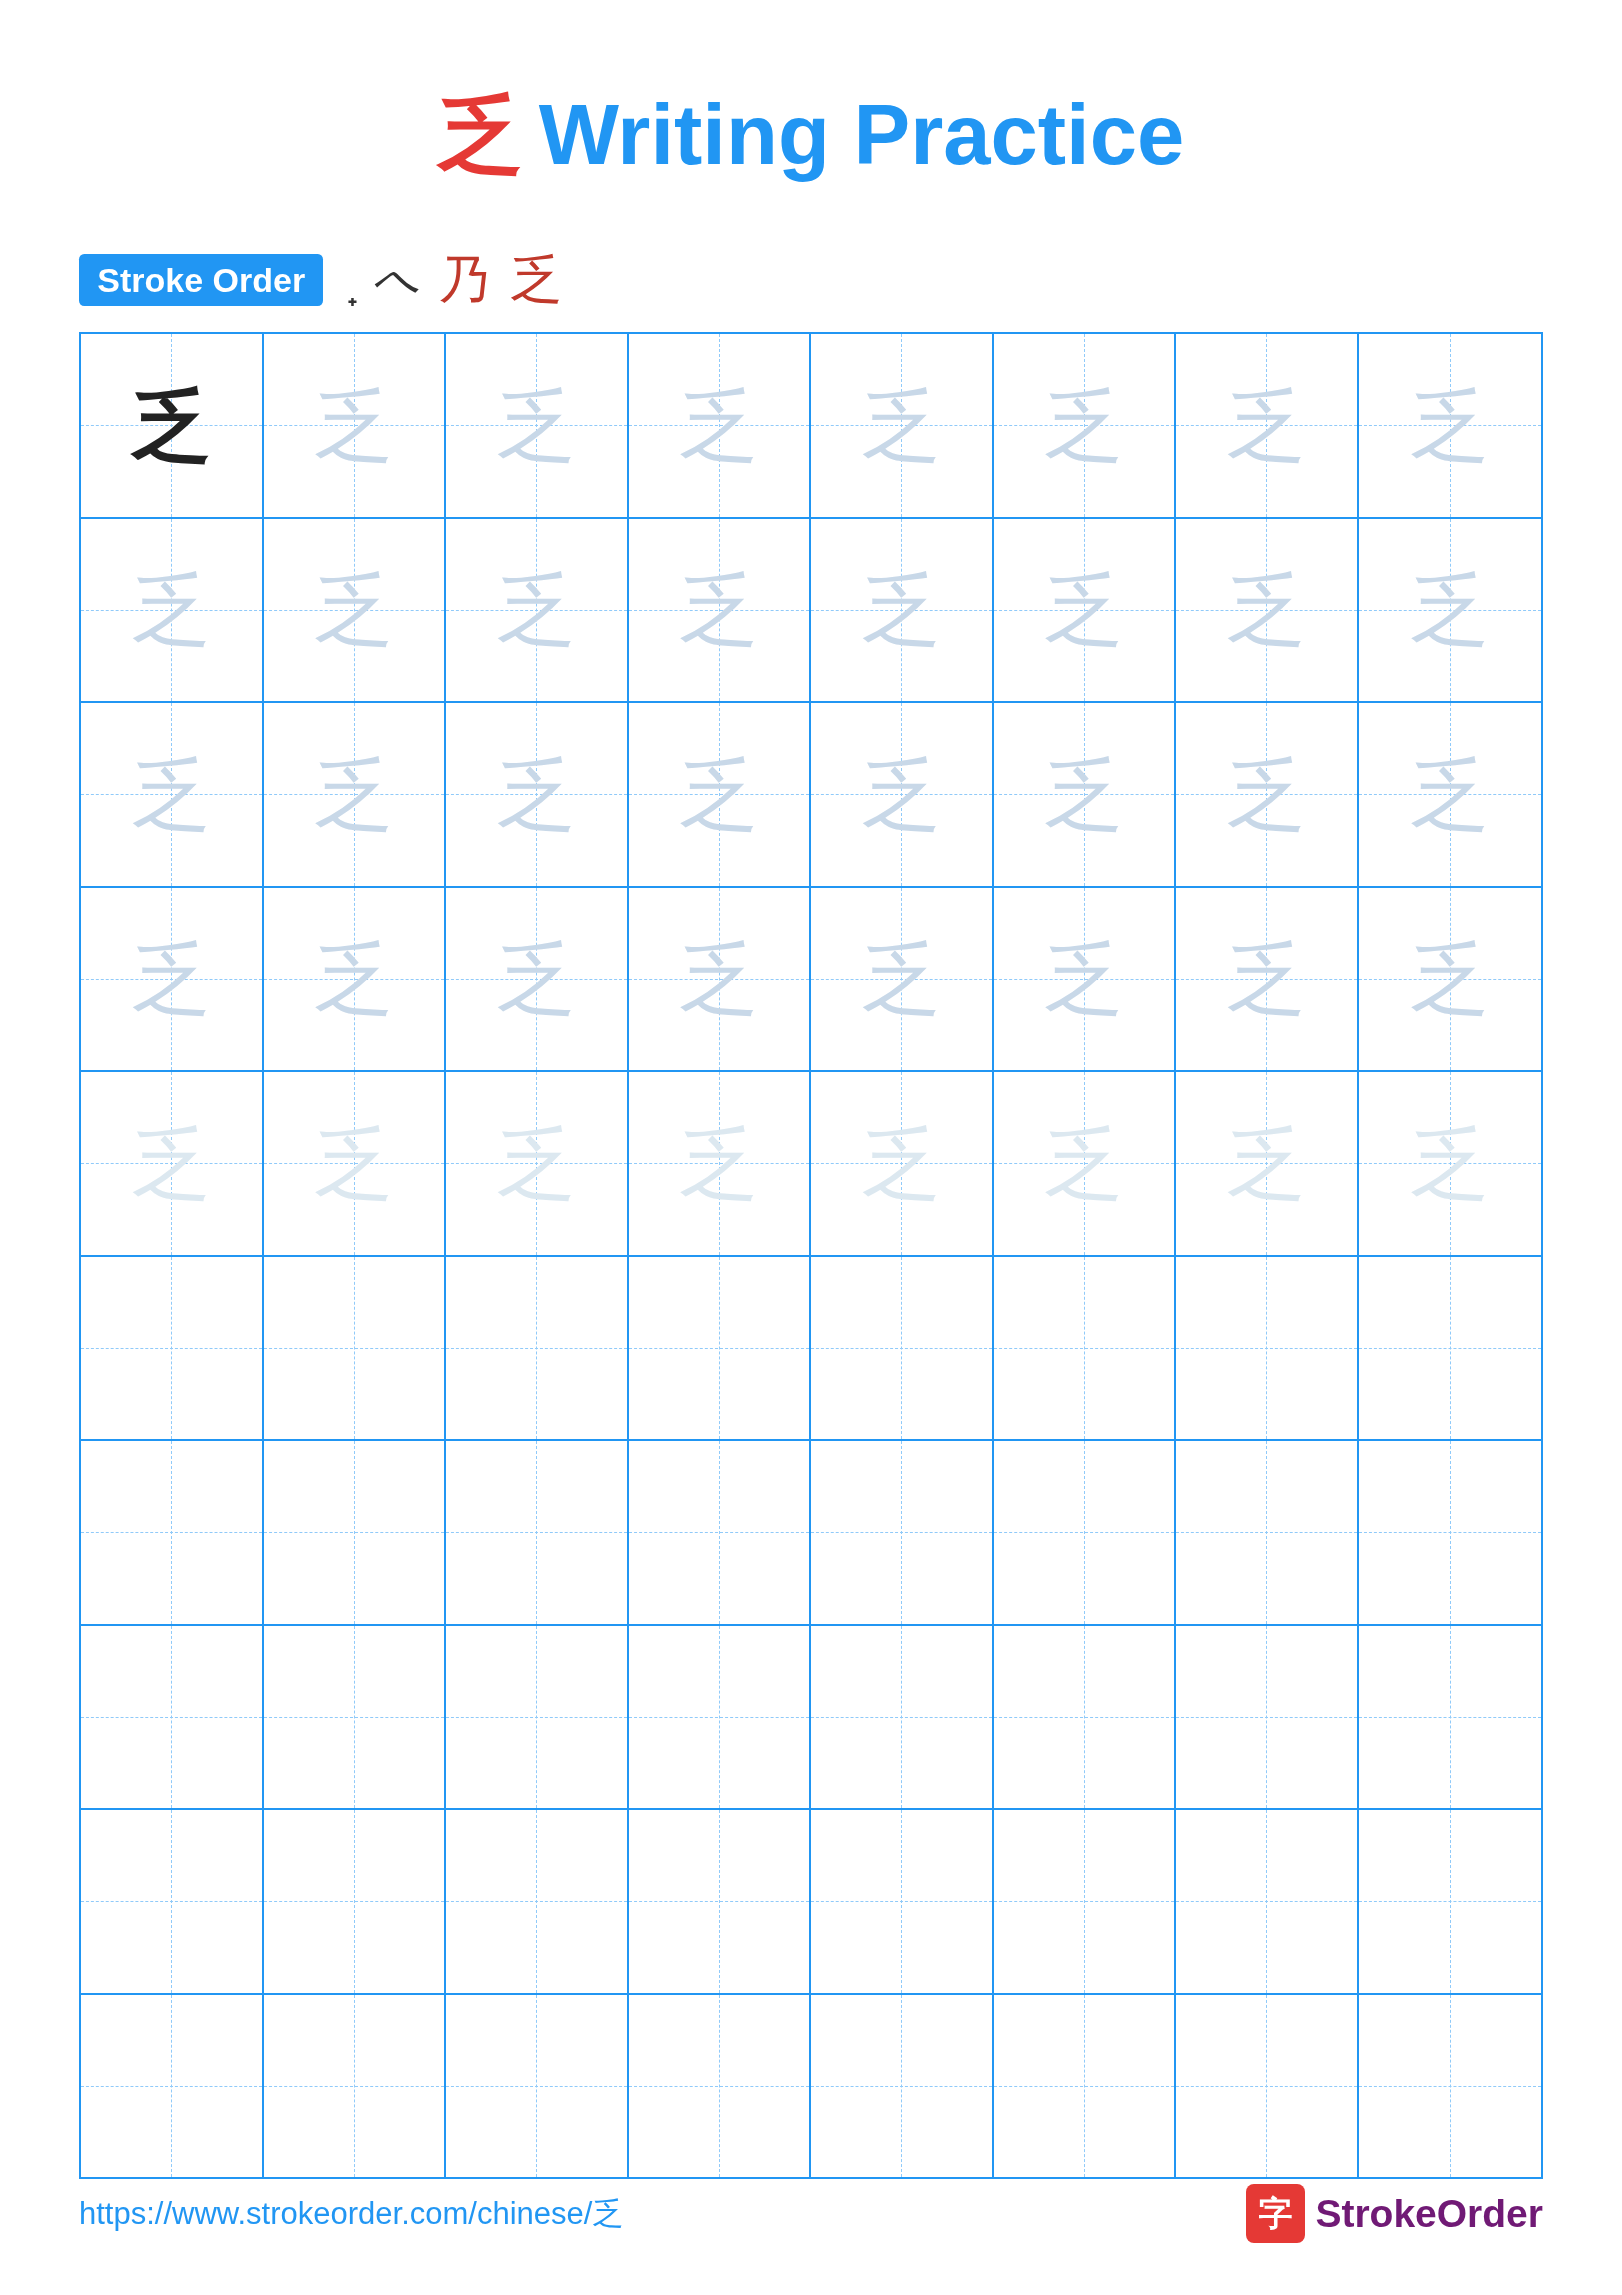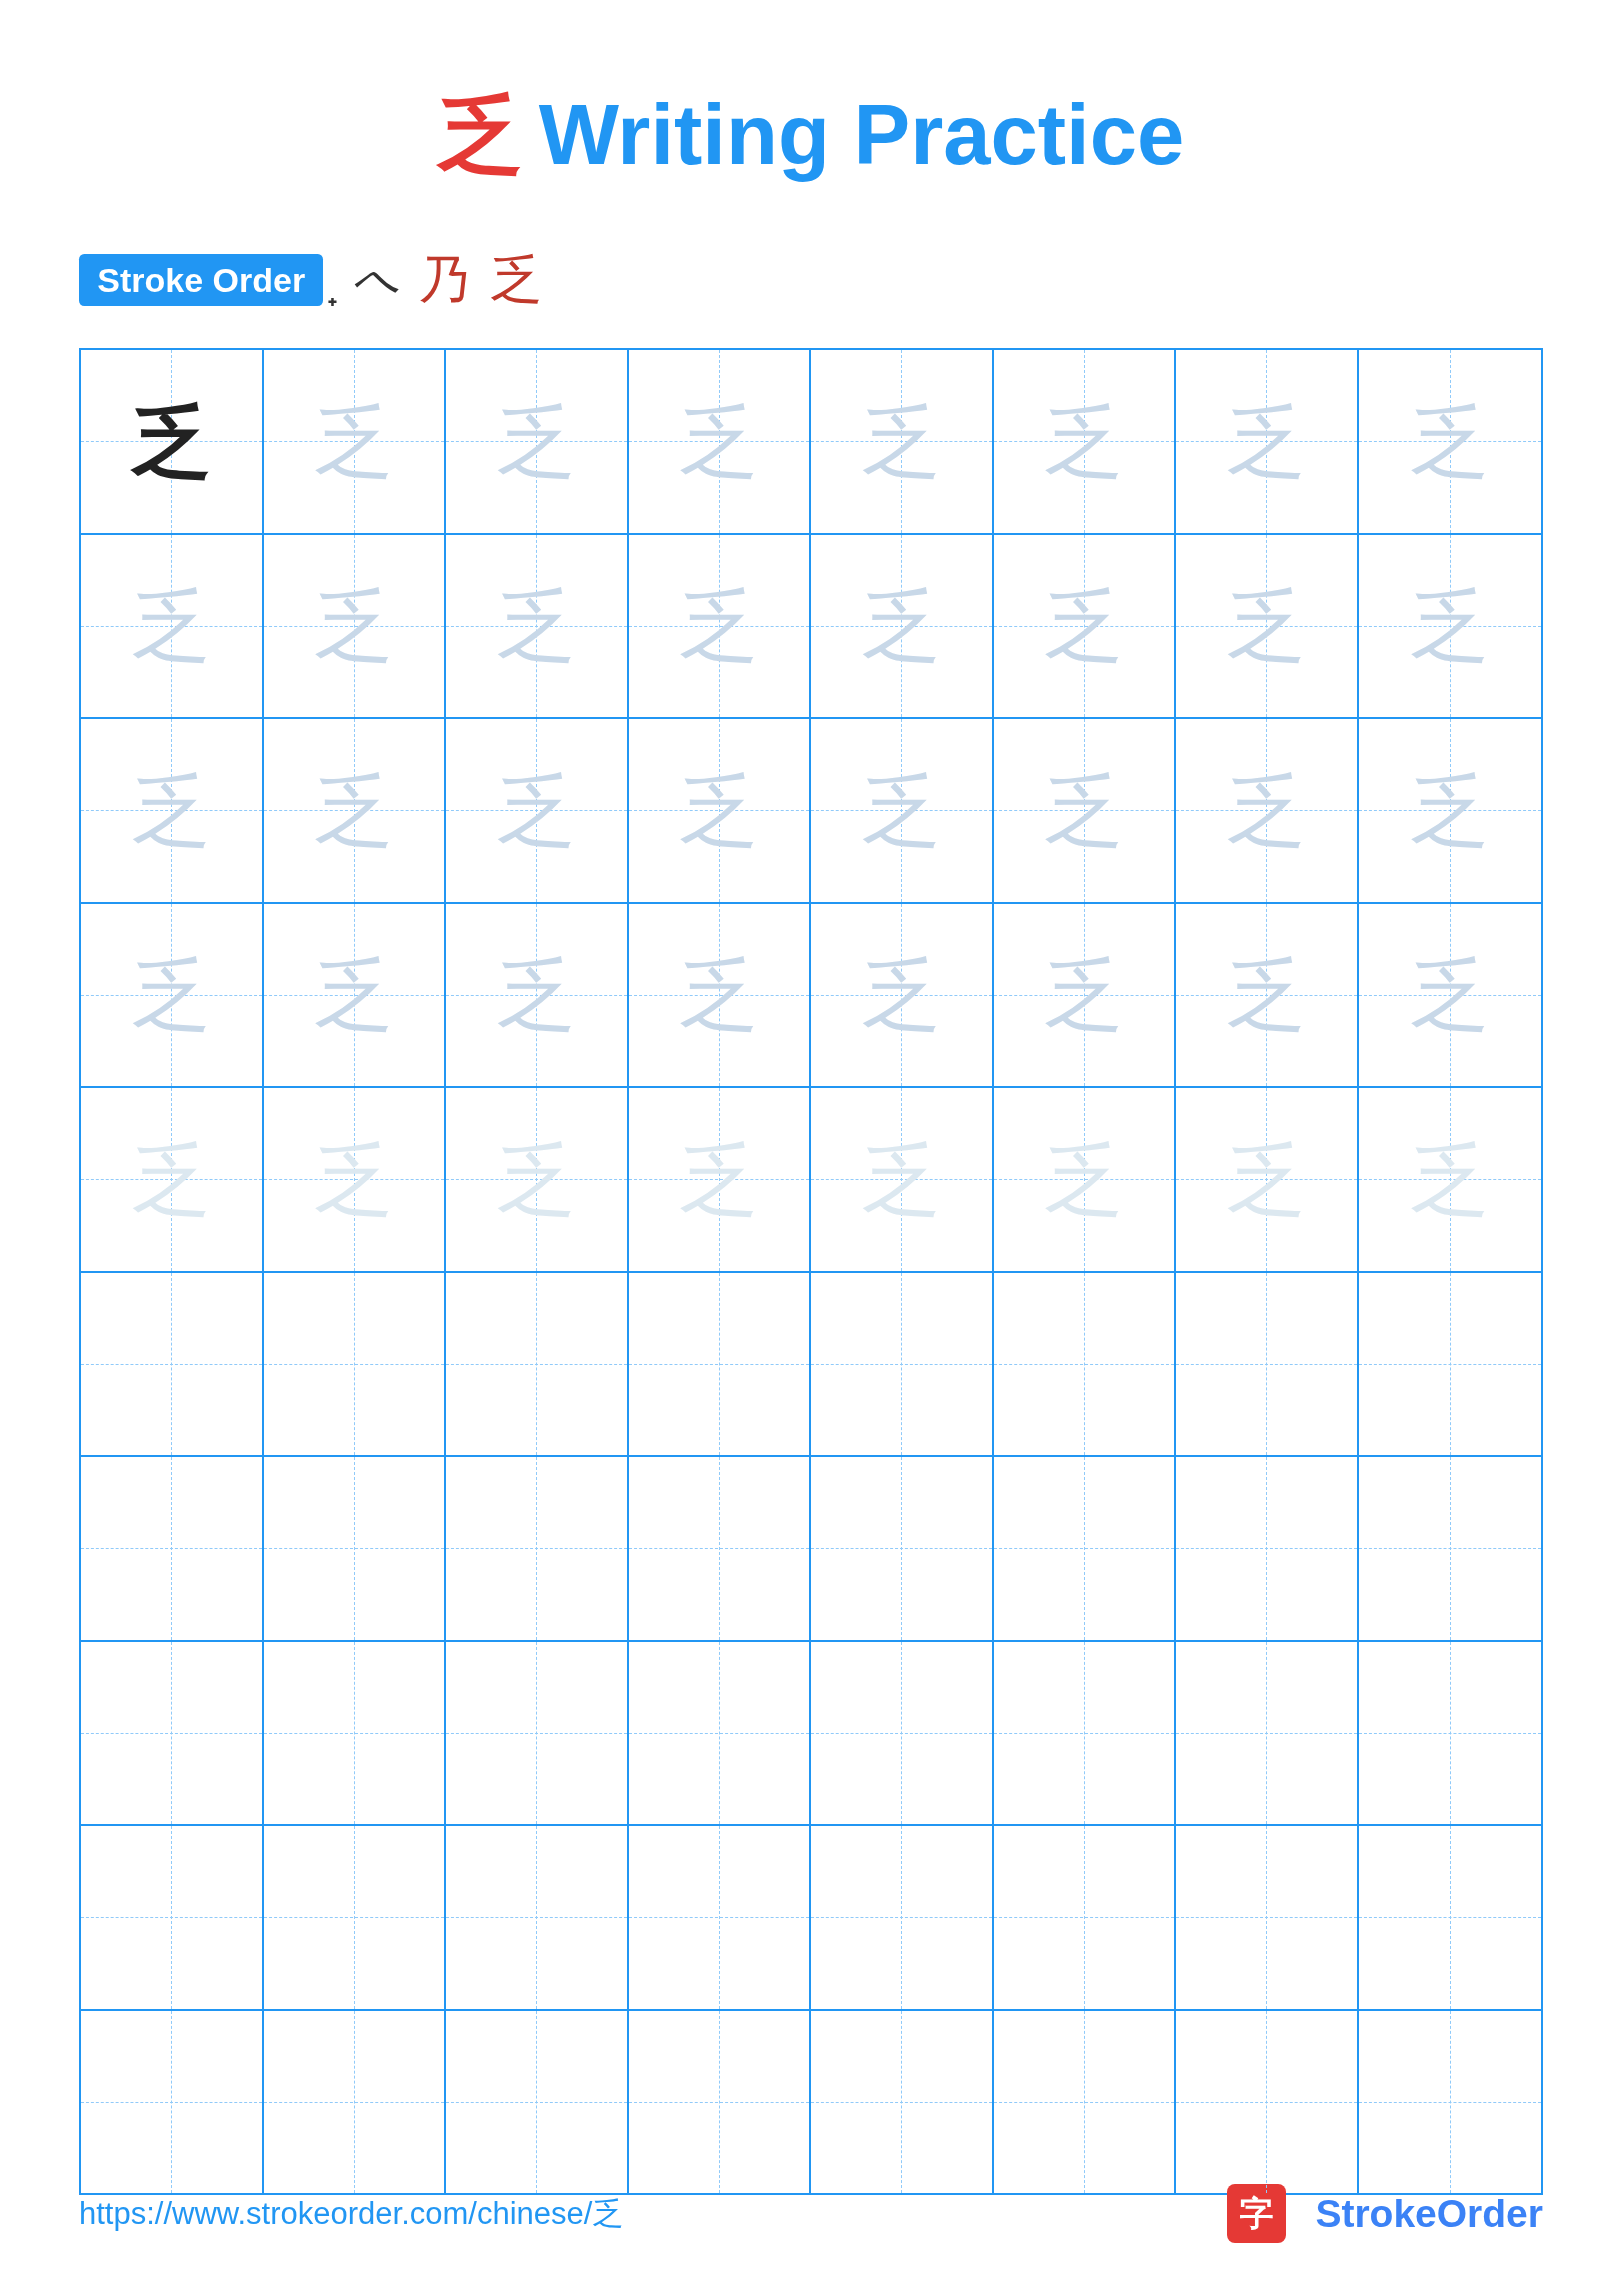--- a/index.html
+++ b/index.html
@@ -38,22 +38,22 @@
       color: #2196F3;
       font-size: 85px;
       font-weight: bold;
       margin-left: 13px;
     }
 
     
     .stroke-order-section {
       display: flex;
       align-items: center;
-      margin-bottom: 33px;
-      gap: 9px;
+      margin-bottom: 17px;
+      gap: 29px;
     }
 
     .stroke-order-badge {
       background: #2196F3;
       color: white;
       font-size: 34px;
       font-weight: bold;
       padding: 6.5px 18.3px;
       border-radius: 5.2px;
       white-space: nowrap;
@@ -176,22 +176,21 @@
       align-items: center;
       justify-content: center;
       color: white;
       font-size: 34px;
       font-weight: bold;
     }
 
     .footer-brand-text {
       font-size: 39px;
       font-weight: bold;
-      color: #3b82f6;
-      margin-left: 19px;
+      color: #701a75;
     }
   </style>
 </head>
 <body>
 
 <div class="page-container">
 
   <div class="title-area">
     <span class="title-chinese">乏</span>
     <span class="title-english">Writing Practice</span>

